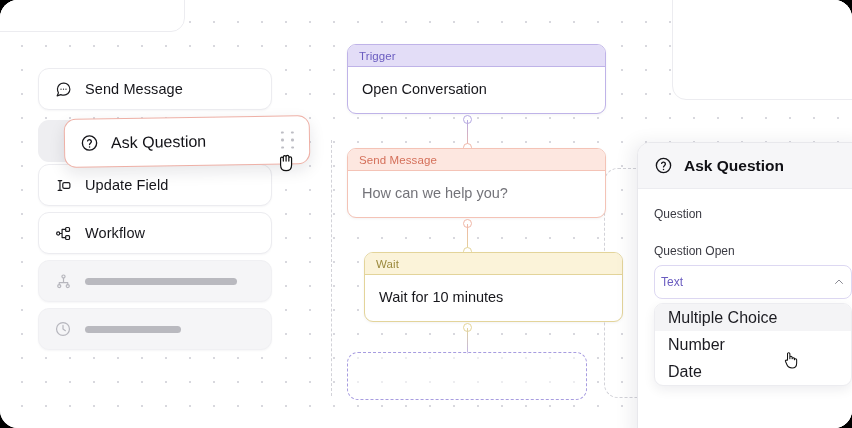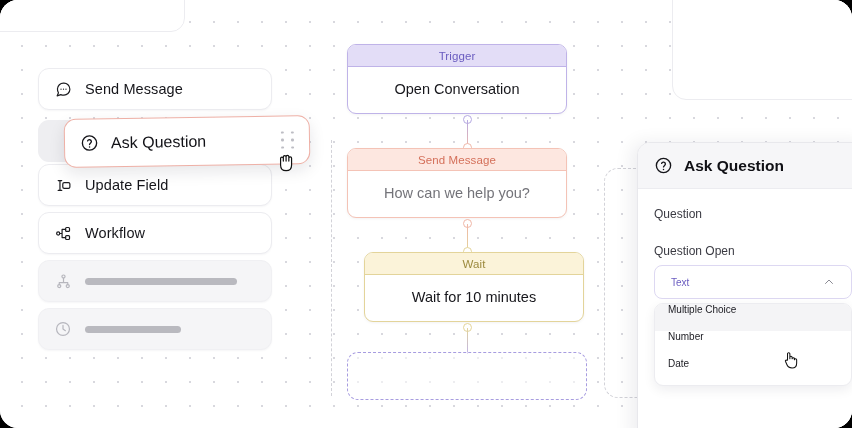--- a/index.html
+++ b/index.html
@@ -91,26 +91,25 @@
     border-left: 1.4px dashed #d2d2d8;
   }
   .dash-box {
     position: absolute;
     border: 1.4px dashed #d2d2d8;
     border-radius: 14px;
   }
 
   .node {
     position: absolute;
-    width: 220px;
+    width: 259px;
     background: #ffffff;
     border-radius: 9px;
     overflow: hidden;
     box-shadow: 0 1px 3px rgba(16,20,40,.05);
-    text-align: center;
   }
   .node .hd {
     font-size: 11.5px; padding: 5px 11px 4px;
     letter-spacing: .1px;
   }
   .node .bd {
     padding: 14px 14px 16px;
     font-size: 14.5px;
   }
   .node.trigger { border: 1.2px solid #bfb3e8; top: 44px; left: 347px; }
@@ -160,30 +159,30 @@
   .fld-label { font-size: 12px; color: #3a3a42; margin-bottom: 7px; }
   .fld-input {
     height: 34px; border: 1px solid #eaeaee; border-radius: 8px;
     display: flex; align-items: center; padding: 0 12px;
     font-size: 13.5px; color: #a3a3ab; background: #fff;
   }
   .fld-gap { height: 16px; }
   .select-box {
     height: 34px; border: 1px solid #ddd8f2; border-radius: 8px;
     display: flex; align-items: center; justify-content: space-between;
-    padding: 0 16px; font-size: 10px; color: #6a5cc0; background: #fff;
+    padding: 0 6px; font-size: 12px; color: #6a5cc0; background: #fff;
   }
   .dropdown {
     margin-top: 4px;
     border: 1px solid #ececf0; border-radius: 9px;
     background: #fff; overflow: hidden;
     box-shadow: 0 4px 12px rgba(20,20,45,.07);
   }
-  .dd-item { height: 27px; display: flex; padding: 0 13px;
-             font-size: 10px; color: #1b1b21; }
+  .dd-item { height: 27px; display: flex; align-items: center; padding: 0 13px;
+             font-size: 16px; color: #1b1b21; }
   .dd-item.hovered { background: #f4f4f6; }
   #dd-cursor { position: absolute; left: 782px; top: 350px; width: 18px; height: 20px; }
 </style>
 </head>
 <body>
 
 <div id="app">
   <div id="canvas"></div>
 
   <div class="bg-card tl"></div>

